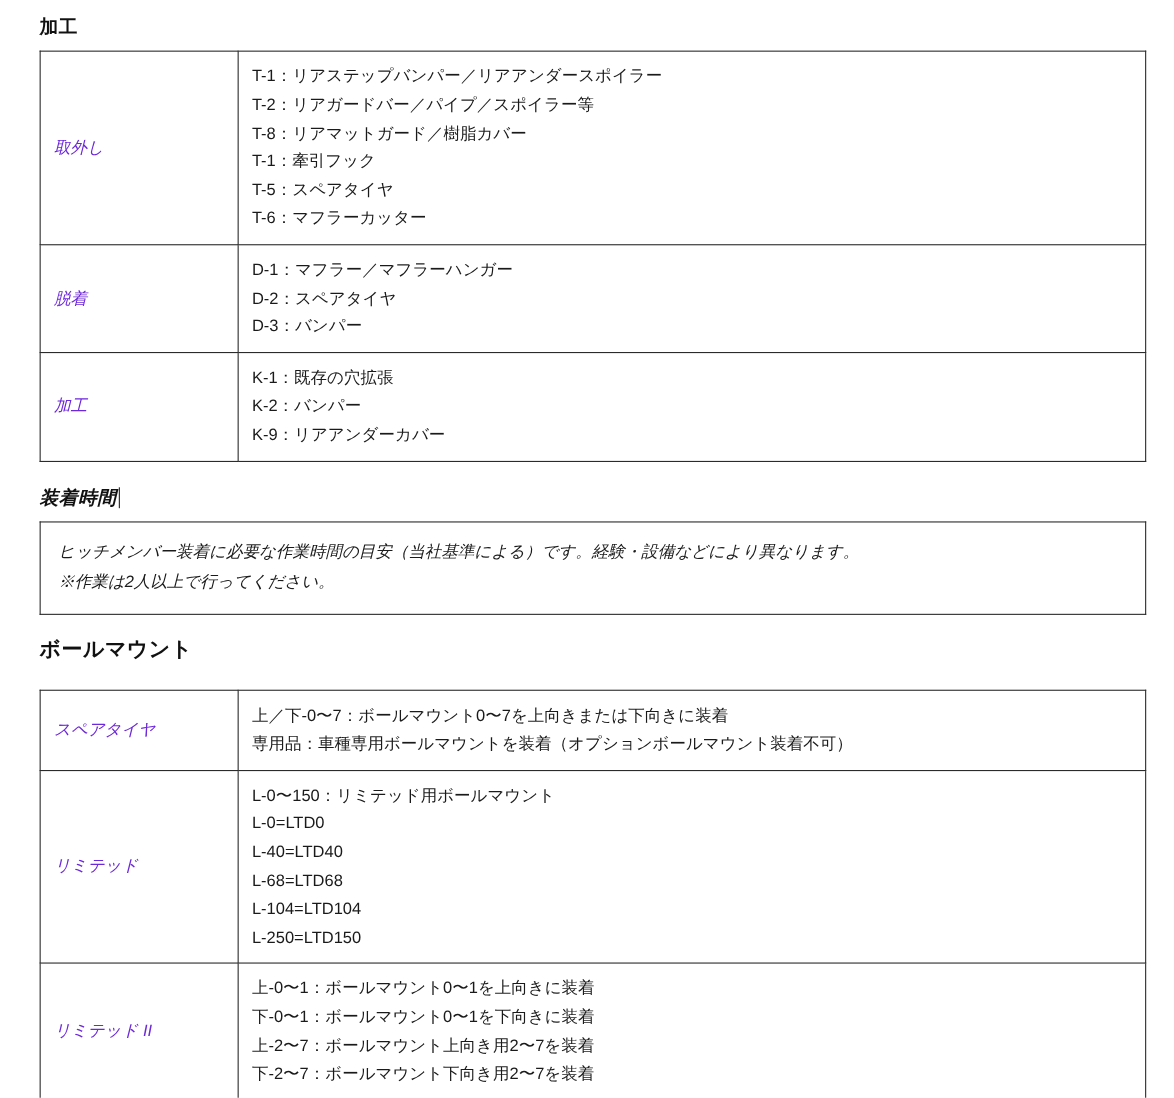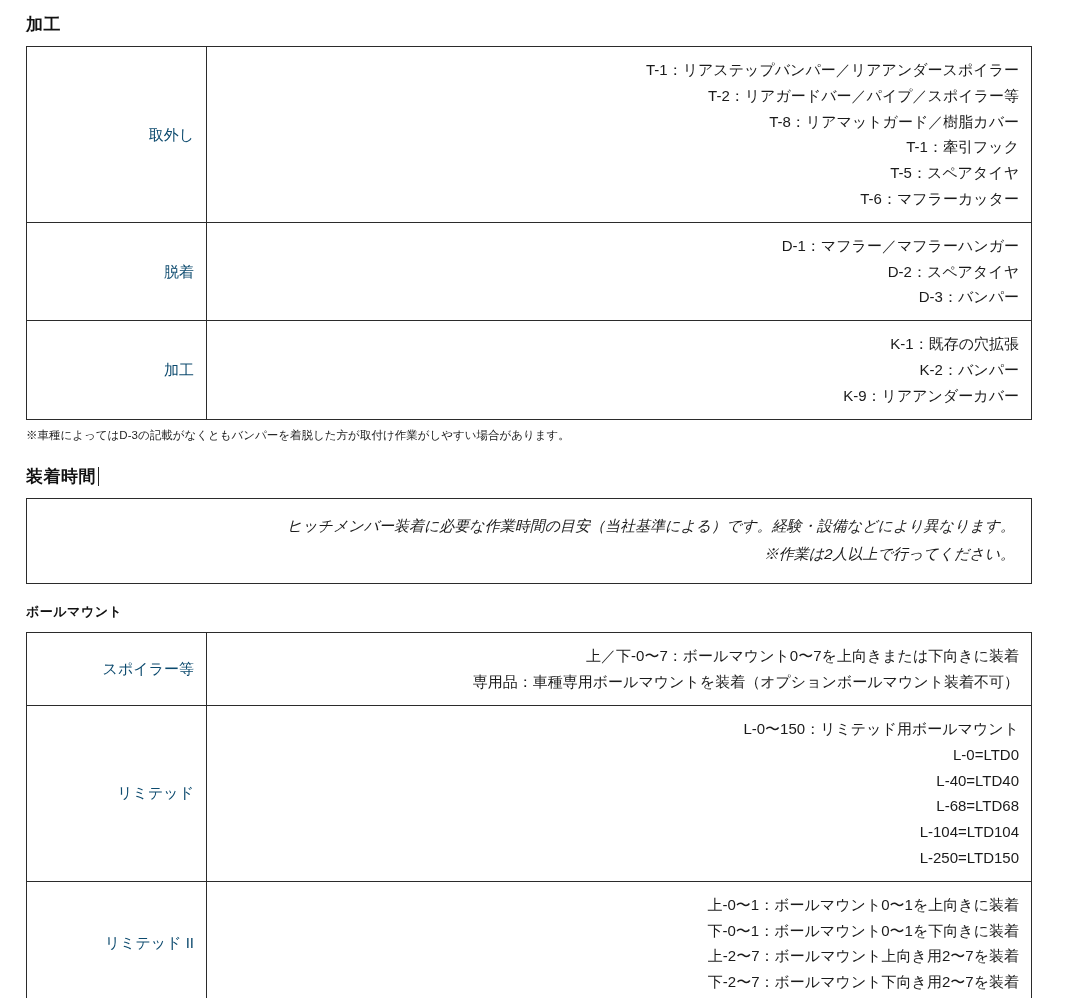--- a/index.html
+++ b/index.html
@@ -13,38 +13,39 @@
     font-family: "Liberation Sans", sans-serif;
     color: #1a1a1a;
     font-size: 15px;
     -webkit-font-smoothing: antialiased;
   }
   .page {
     position: relative;
     width: 1067px;
     height: 998px;
     box-sizing: border-box;
-    padding: 14px 30px 0 26px;
+    padding: 14px 30px 0 36px;
   }
 
   .section-title {
     font-size: 17px;
     font-weight: bold;
     letter-spacing: 0.5px;
     color: #111;
     margin: 0 0 10px 0;
     line-height: 1.3;
   }
   .section-title.big {
-    font-size: 13px;
-    margin-bottom: 12px;
+    font-size: 19px;
+    margin-bottom: 23px;
   }
   .section-title.with-caret {
     position: relative;
     display: inline-block;
+    font-style: italic;
   }
   .section-title.with-caret::after {
     content: "";
     position: absolute;
     right: -3px;
     top: 1px;
     width: 1px;
     height: 19px;
     background: #222;
   }
@@ -55,26 +56,26 @@
     border: 1px solid #2b2b2b;
     table-layout: fixed;
     background: #fff;
   }
   table.doc-table td {
     border: 1px solid #2b2b2b;
     vertical-align: middle;
     padding: 10px 12px;
     font-size: 15px;
     line-height: 1.72;
-    text-align: right;
   }
   td.label-cell {
     width: 155px;
     padding-left: 16px;
-    color: #0c4a6e;
+    color: #6d28d9;
+    font-style: italic;
   }
   td.body-cell {
     padding-left: 15px;
     color: #1a1a1a;
   }
   .cell-line {
     white-space: nowrap;
   }
 
   .note {
@@ -129,21 +130,20 @@
         <td class="label-cell">加工</td>
         <td class="body-cell">
           <div class="cell-line">K-1：既存の穴拡張</div>
           <div class="cell-line">K-2：バンパー</div>
           <div class="cell-line">K-9：リアアンダーカバー</div>
         </td>
       </tr>
     </tbody>
   </table>
 
-  <p class="note">※車種によってはD-3の記載がなくともバンパーを着脱した方が取付け作業がしやすい場合があります。</p>
 
   <div class="gap-a"></div>
 
   
   <h2 class="section-title with-caret">装着時間</h2>
 
   <table class="doc-table note-table">
     <tbody>
       <tr>
         <td class="body-cell">
@@ -155,21 +155,21 @@
   </table>
 
   <div class="gap-b"></div>
 
   
   <h2 class="section-title big">ボールマウント</h2>
 
   <table class="doc-table">
     <tbody>
       <tr>
-        <td class="label-cell bm-label">スポイラー等</td>
+        <td class="label-cell bm-label">スペアタイヤ</td>
         <td class="body-cell">
           <div class="cell-line">上／下-0〜7：ボールマウント0〜7を上向きまたは下向きに装着</div>
           <div class="cell-line">専用品：車種専用ボールマウントを装着（オプションボールマウント装着不可）</div>
         </td>
       </tr>
       <tr>
         <td class="label-cell bm-label">リミテッド</td>
         <td class="body-cell">
           <div class="cell-line">L-0〜150：リミテッド用ボールマウント</div>
           <div class="cell-line">L-0=LTD0</div>

